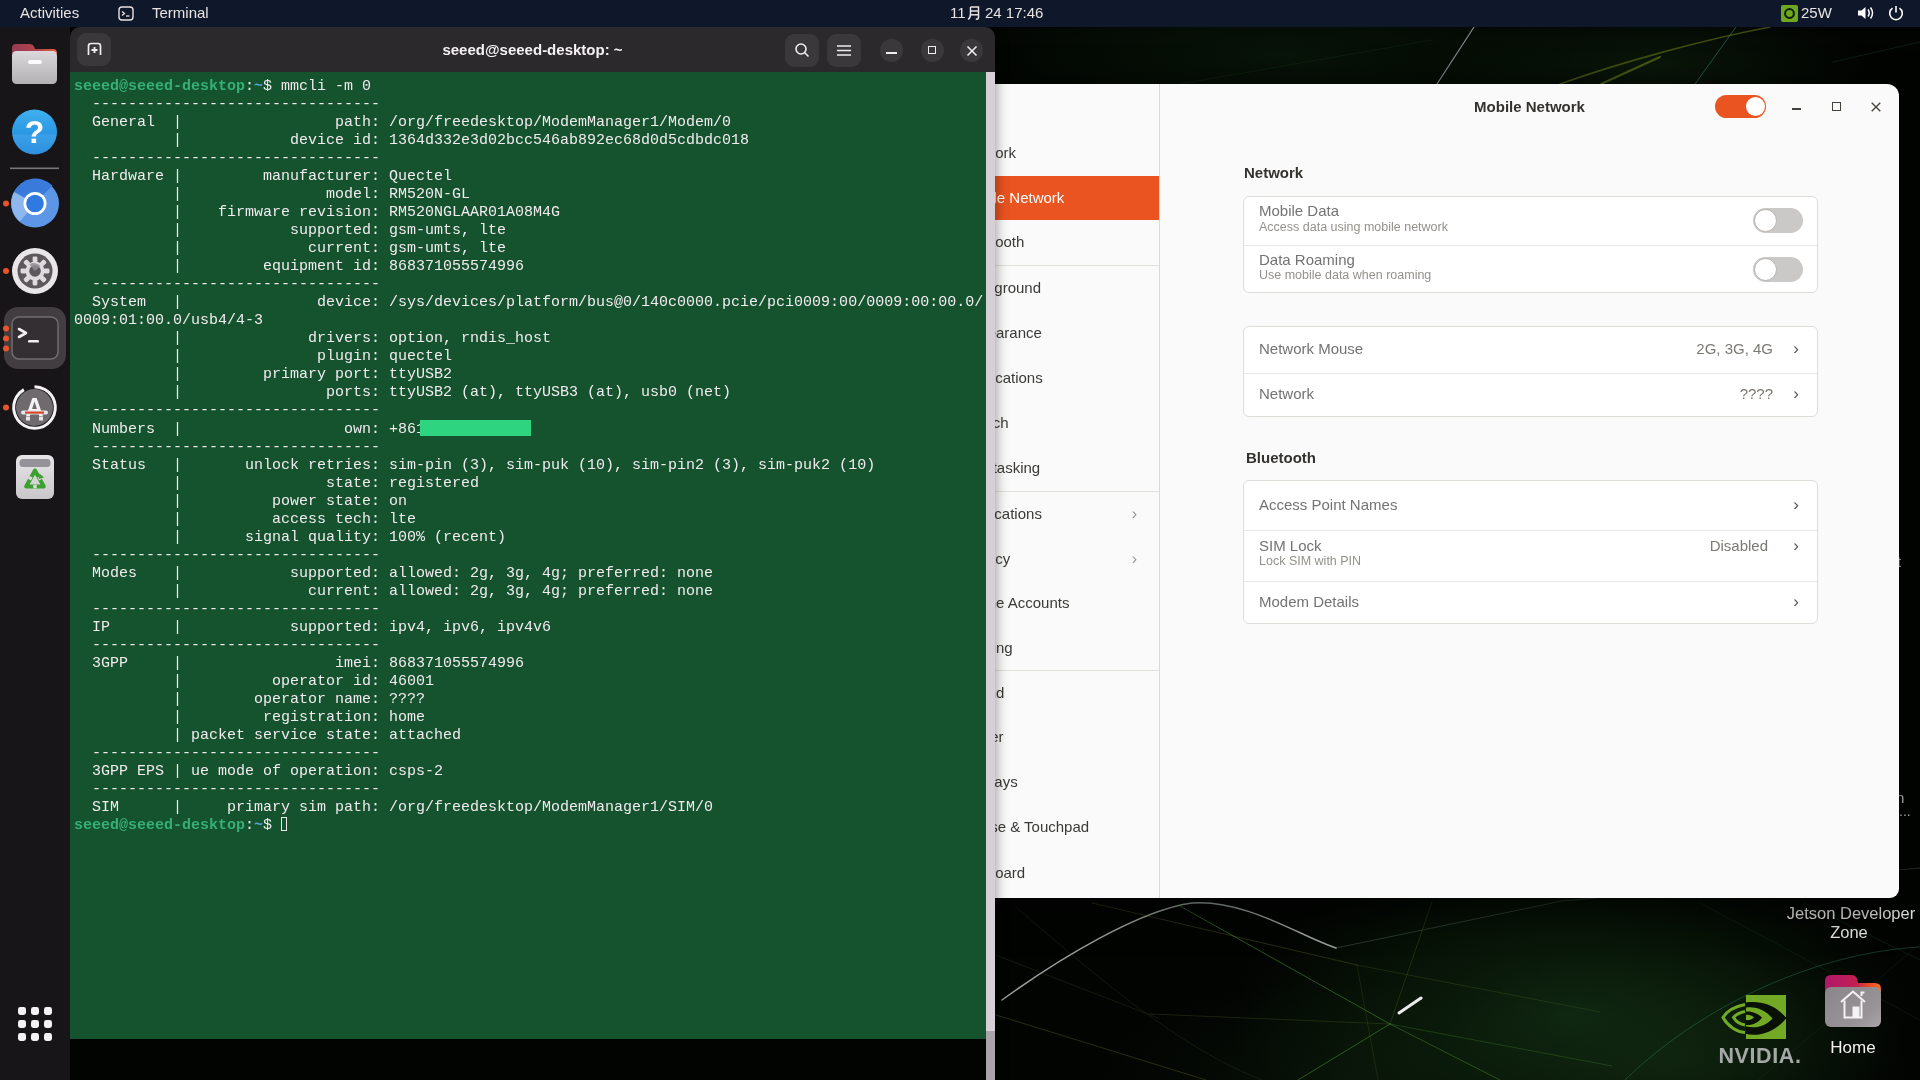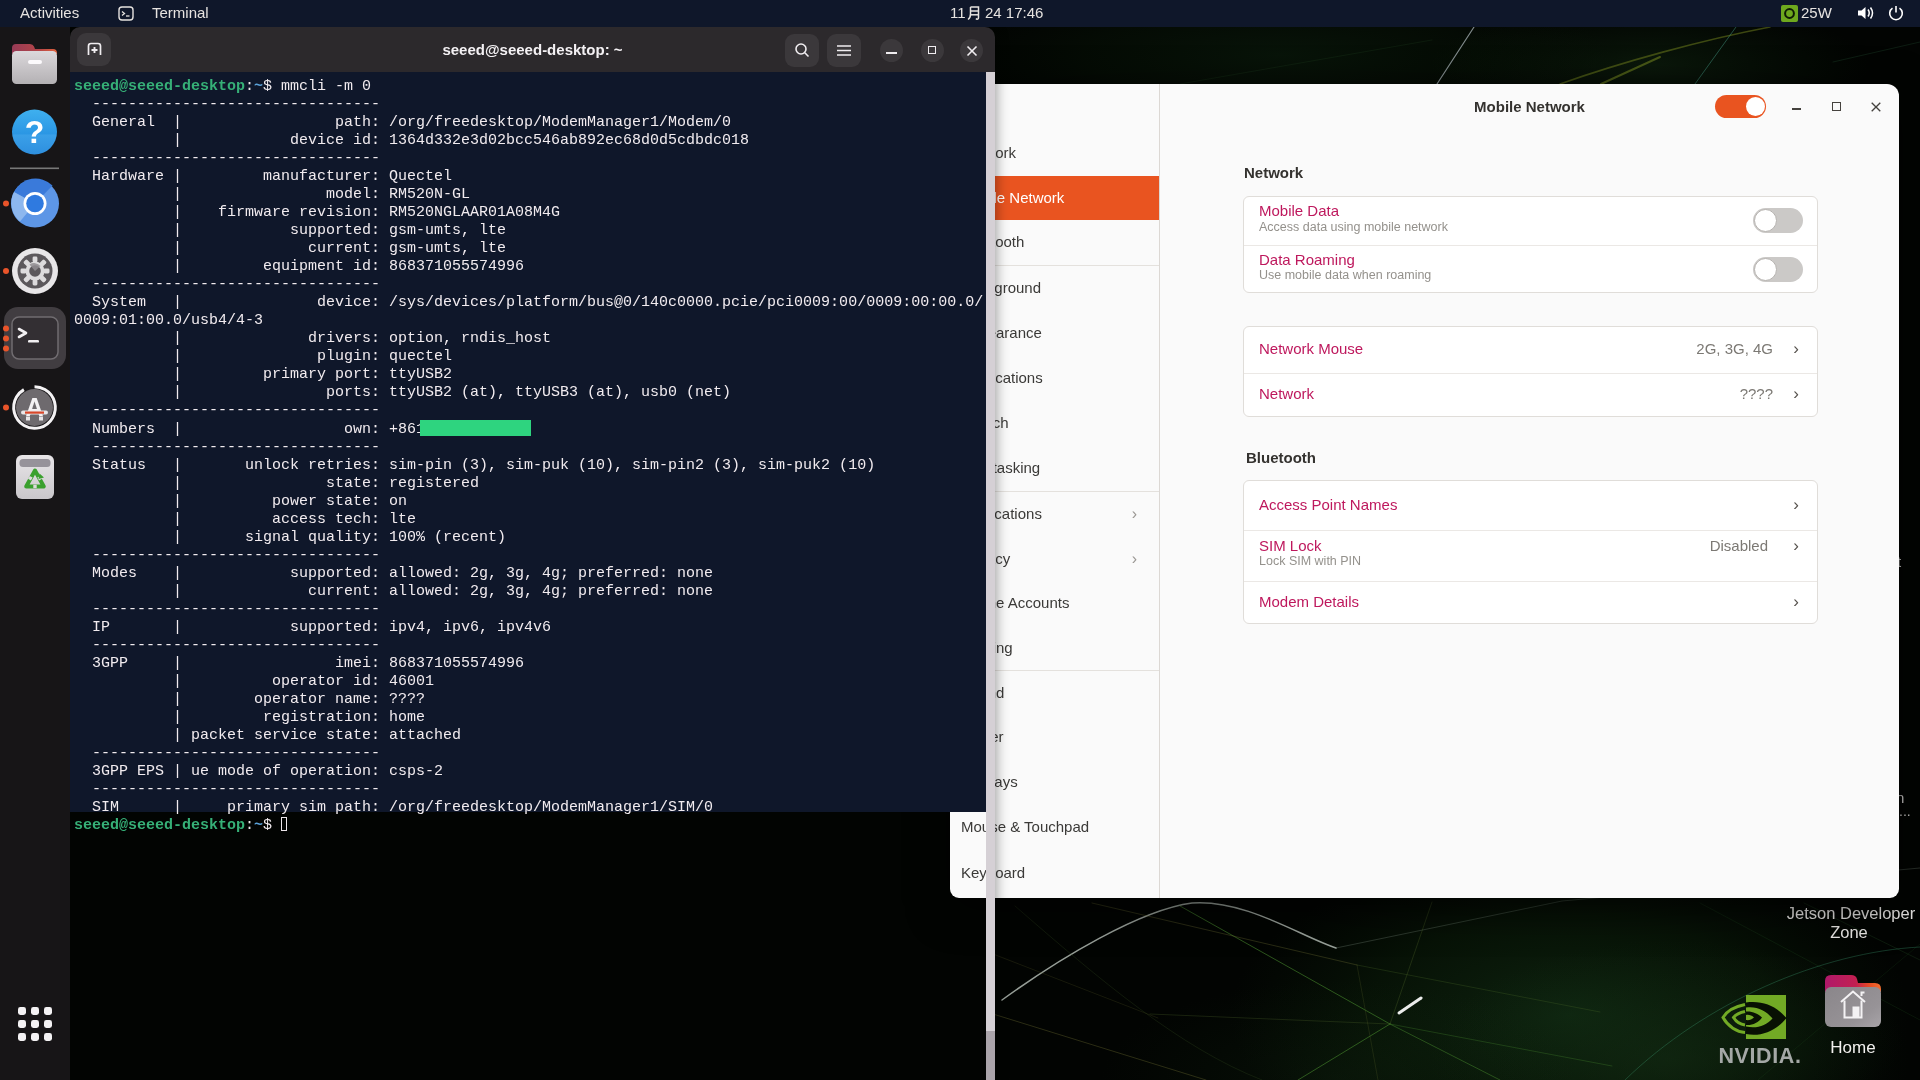--- a/index.html
+++ b/index.html
@@ -11,42 +11,42 @@
 #topbar { position:absolute; left:0; top:0; width:1920px; height:27px; background:#0f172a; z-index:50; color:#e6e3e0; font-size:15px; }
 
 
 #dock { position:absolute; left:0; top:27px; width:70px; height:1053px; background:#171517; z-index:40; }
 
 
 #term { position:absolute; left:70px; top:27px; width:925px; height:1053px; z-index:30; border-radius:10px 10px 0 0; overflow:hidden; box-shadow:0 3px 14px rgba(0,0,0,.45); }
 #termbar { position:absolute; left:0; top:0; width:925px; height:56px; background:#2c292c; border-bottom:1px solid #1c191c; }
 #termbar .title { position:absolute; left:0; right:0; top:0; height:45px; line-height:45px; text-align:center; color:#f4f1f4; font-size:15px; font-weight:bold; }
 .tbtn { position:absolute; background:#3b383b; }
-#termbody { position:absolute; left:0; top:45px; width:925px; height:740px; background:#0f172a; }
+#termbody { position:absolute; left:0; top:45px; width:925px; height:967px; background:#14532d; }
 #termbody pre { font-family:"Liberation Mono", monospace; font-size:15px; line-height:18px; color:#f1ebef; margin:0; padding:6px 0 0 4px; }
 .pg { color:#36b077; font-weight:bold; }
 .pb { color:#5aa1d8; font-weight:bold; }
 #tscroll { position:absolute; right:0; top:45px; width:9px; height:1008px; background:#d5d0d5; }
 #tthumb { position:absolute; right:0; width:9px; background:#aaa4aa; }
 
 
 #setw { position:absolute; left:950px; top:84px; width:949px; height:814px; background:#fafafa; border-radius:12px 12px 9px 9px; z-index:20; box-shadow:0 10px 40px rgba(0,0,0,.6); }
 #sidebar { position:absolute; left:0; top:0; width:210px; height:814px; border-right:1px solid #dcd8d4; }
 #sidehead { position:absolute; left:0; top:0; width:210px; height:46px; border-bottom:1px solid #dcd8d4; }
 .srow { position:absolute; left:0; width:209px; height:44px; line-height:44px; font-size:15px; color:#3b3a38; padding-left:11px; white-space:nowrap; overflow:hidden; }
 .srow.sel { background:#e95420; color:#fff; }
 .srow .chev { position:absolute; right:22px; top:0; color:#9b9894; font-size:16px; }
 .ssep { position:absolute; left:0; width:209px; height:1px; background:#e4e1dd; }
 #mainh { position:absolute; left:210px; top:0; width:739px; height:46px; }
 #mainh .title { position:absolute; left:0; right:0; top:0; height:46px; line-height:46px; text-align:center; font-weight:bold; font-size:15px; color:#34322f; }
 #content { position:absolute; left:293px; top:0; width:575px; }
 .seclabel { position:absolute; font-weight:bold; font-size:15px; color:#34322f; }
 .card { position:absolute; left:0; width:575px; background:#fff; border:1px solid #e0ddd9; border-radius:6px; }
 .csep { position:absolute; left:0; width:573px; height:1px; background:#ebe8e5; }
-.rtitle { position:absolute; left:15px; font-size:15px; color:#be185d; }
+.rtitle { position:absolute; left:15px; font-size:15px; color:#737373; }
 .rsub { position:absolute; left:15px; font-size:12.5px; color:#94918c; }
 .rval { position:absolute; font-size:15px; color:#7c7974; }
 .rchev { position:absolute; font-size:17px; color:#57534e; }
 .toggle-off { position:absolute; width:50px; height:25px; border-radius:13px; background:#cbc9c7; }
 .toggle-off .knob { position:absolute; left:1px; top:1px; width:23px; height:23px; border-radius:50%; background:#fff; border:1px solid #b5b2af; }
 </style>
 </head>
 <body>
 <div id="stage">
 

